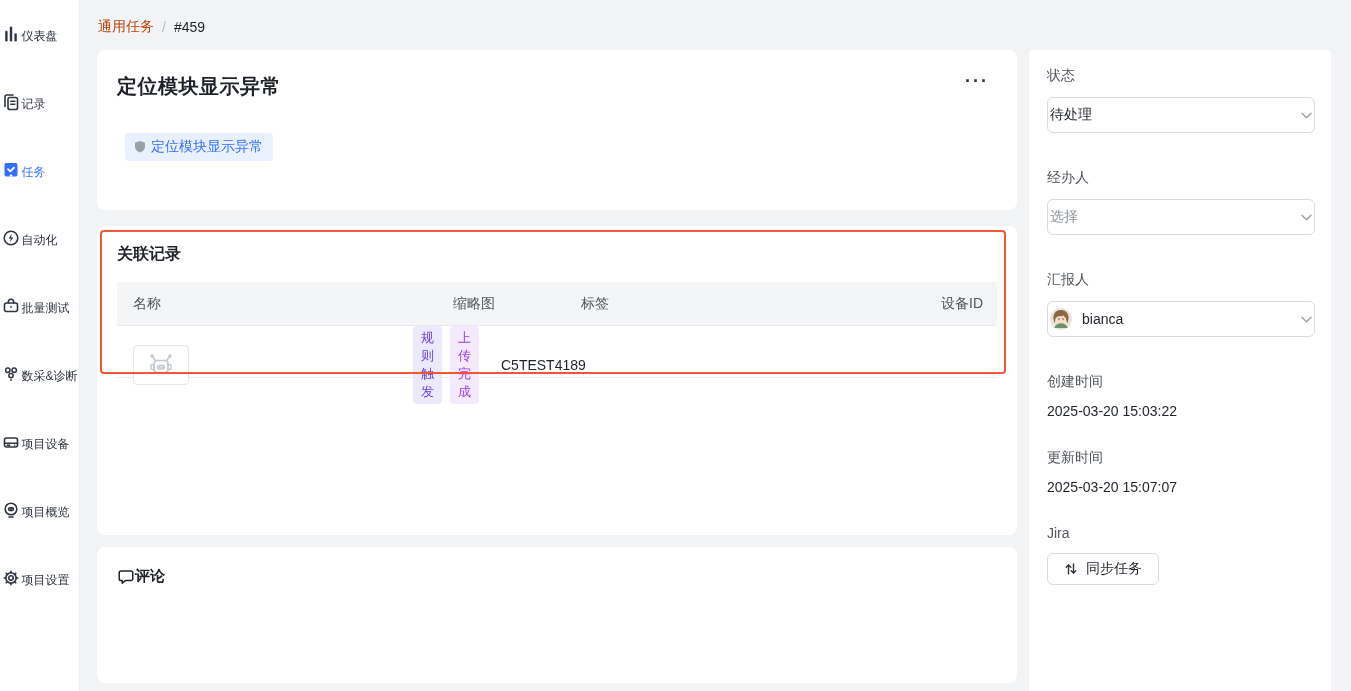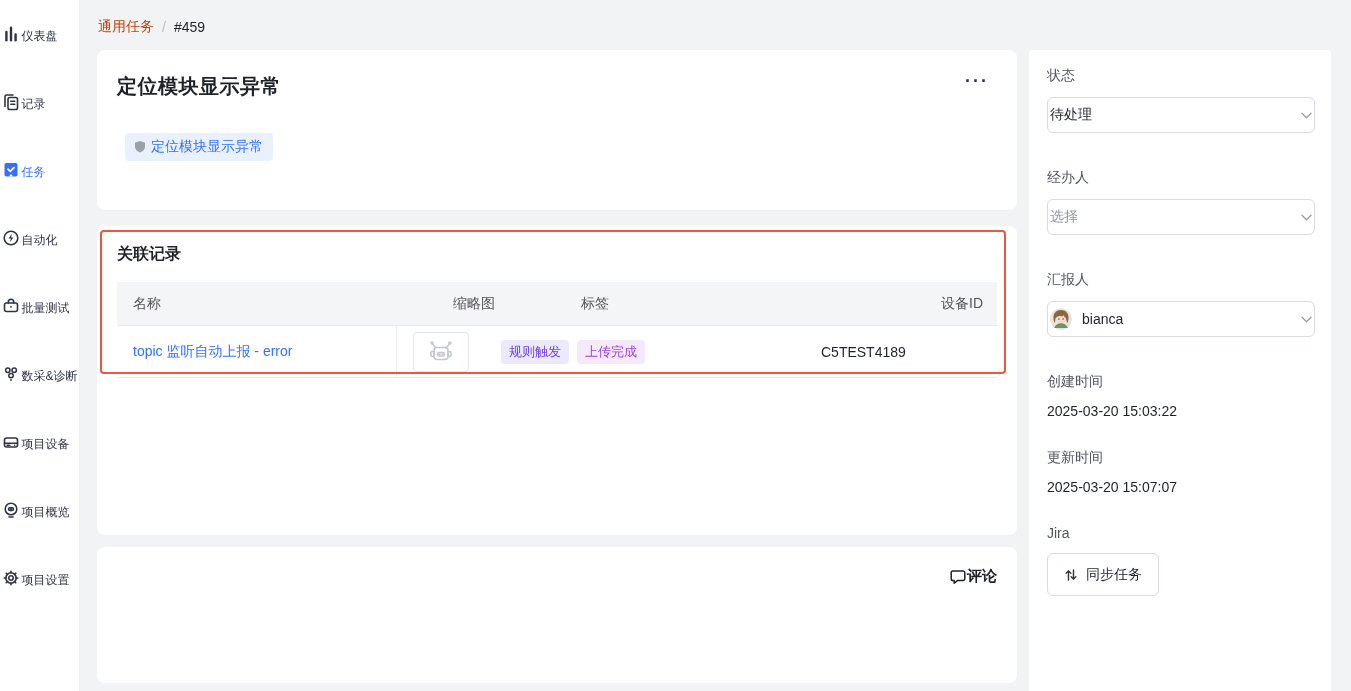--- a/index.html
+++ b/index.html
@@ -48,21 +48,21 @@
   .thumb-box { width:56px; height:40px; border:1px solid #E3E6EA; border-radius:4px; display:flex; align-items:center; justify-content:center; background:#fff; cursor:pointer; }
   .pill { display:inline-block; padding:3px 8px; border-radius:4px; font-size:13px; margin-right:8px; }
   .pill-1 { background:#EDE9FC; color:#6E41E2; }
   .pill-2 { background:#F4E9FD; color:#9B41E0; }
   .highlight-box {
     position:absolute; left:3px; top:4px; width:906px; height:144px;
     border:2px solid #F0563A; border-radius:4px; pointer-events:none; z-index:2;
   }
   
   .card-comments { top:547px; height:136px; padding:20px; }
-  .cm-head { display:flex; align-items:center; gap:0; font-size:15px; font-weight:bold; color:#1F2329;justify-content:flex-end; }
+  .cm-head { display:flex; align-items:center; gap:0; font-size:15px; font-weight:bold; color:#1F2329; }
   .cm-row { display:flex; align-items:center; margin-top:24px; }
   .avatar { border-radius:50%; overflow:hidden; flex:none; }
   .avatar-30 { width:30px; height:30px; }
   .avatar-22 { width:22px; height:22px; }
   .cm-input { flex:1; margin-left:16px; height:40px; border:1px solid #DEE0E3; border-radius:6px; padding:0 14px; font-size:14px; color:#1F2329; outline:none; font-family:inherit; background:#fff; }
   .cm-input::placeholder { color:#8F959E; }
   
   .right-panel {
     position:absolute; left:1029px; top:50px; width:302px; height:641px;
     background:#fff; border-radius:4px 4px 0 0; padding:17px 16px 0 18px;
@@ -70,21 +70,21 @@
   .field-label { font-size:14px; color:#51565D; margin-bottom:12px; }
   .dropdown {
     height:36px; border:1px solid #D8DBDF; border-radius:6px; background:#fff;
     display:flex; align-items:center; justify-content:space-between; padding:0 2px;
     font-size:14px; color:#1F2329; cursor:pointer; margin-bottom:36px;
   }
   .dd-left { display:flex; align-items:center; gap:10px; }
   .placeholder { color:#8F959E; }
   .meta-value { font-size:14px; color:#1F2329; margin:12px 0 30px 0; }
   .sync-btn {
-    display:inline-flex; align-items:center; gap:8px; height:43px; padding:0 16px;
+    display:inline-flex; align-items:center; gap:8px; height:32px; padding:0 16px;
     border:1px solid #D8DBDF; border-radius:6px; background:#fff; font-size:14px; color:#1F2329;
     cursor:pointer; font-family:inherit;
   }
   svg { display:block; }
 </style>
 </head>
 <body>
 
 <nav class="sidebar">
 
@@ -214,23 +214,20 @@
   <h2 class="section-heading">关联记录</h2>
 
   <div class="rel-table">
     <div class="t-row t-head">
       <div>名称</div>
       <div>缩略图</div>
       <div>标签</div>
       <div>设备ID</div>
     </div>
     <div class="t-row t-body">
-      <div class="cell-name">
-        <span class="row-link">topic 监听自动上报 - error</span>
-      </div>
       <div>
         <div class="thumb-box">
           <span>
             <svg width="28" height="24" viewBox="0 0 28 24" fill="none" stroke="#C2C8D0" stroke-width="1.5" stroke-linecap="round" stroke-linejoin="round">
               <path d="M8 7 L5.5 3.6"></path>
                 <circle cx="5" cy="3" r="1"></circle>
               <path d="M20 7 l2.5-3.4"></path>
                 <circle cx="23" cy="3" r="1"></circle>
               <rect x="7" y="7.5" width="14" height="12" rx="3"></rect>
               <rect x="4" y="11.5" width="3" height="5" rx="1.2"></rect>

